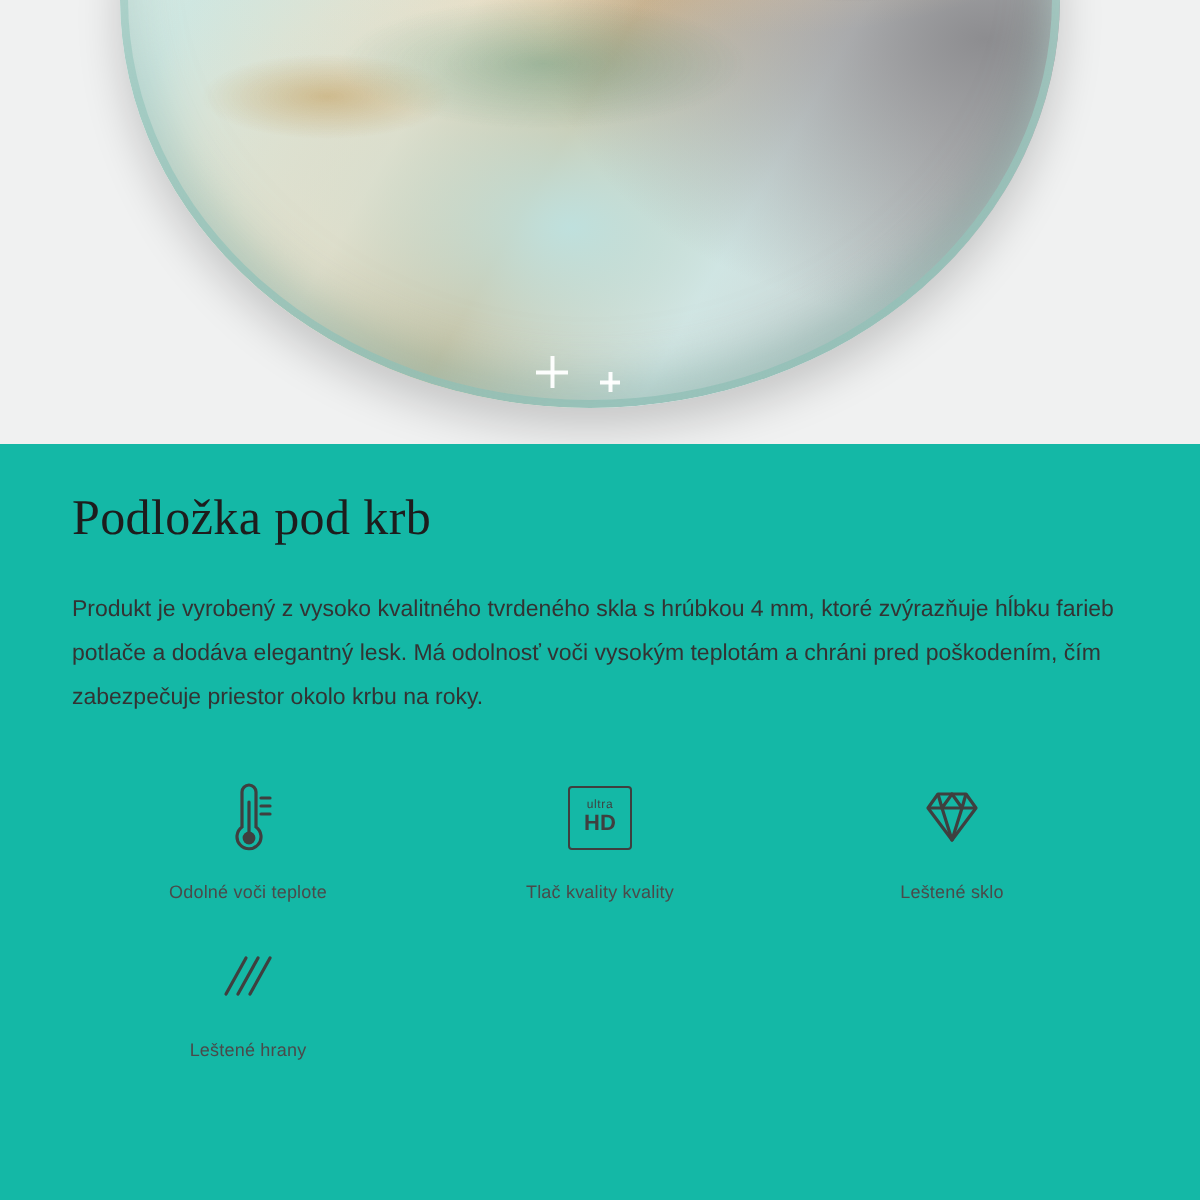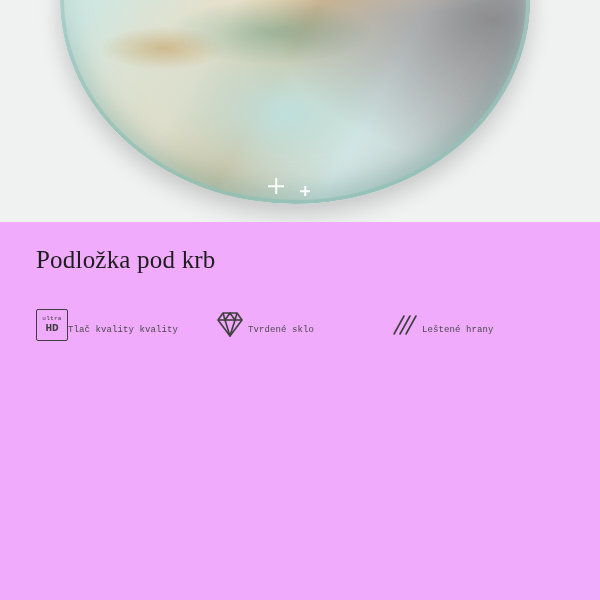--- a/index.html
+++ b/index.html
@@ -10,21 +10,21 @@
     width: 600px;
     height: 600px;
     background: #ffffff;
     font-family: "Liberation Sans", sans-serif;
     overflow: hidden;
   }
   .page {
     position: relative;
     width: 600px;
     height: 600px;
-    background: #f0abfc;
+    background: #14b8a6;
   }
 
   
   .hero {
     position: relative;
     width: 600px;
     height: 222px;
     overflow: hidden;
     background: #f2f2f2;
   }
@@ -123,24 +123,23 @@
 
   
   .features {
     margin-top: 26px;
     display: grid;
     grid-template-columns: repeat(3, 1fr);
     row-gap: 14px;
   }
   .feature {
     display: flex;
-    flex-direction: row;
+    flex-direction: column;
     align-items: center;
     justify-content: flex-start;
-    font-family: Liberation Mono, monospace;
   }
   .feature-icon {
     height: 46px;
     display: flex;
     align-items: center;
     justify-content: center;
   }
   .feature-label {
     margin-top: 9px;
     font-size: 9px;
@@ -184,23 +183,37 @@
     </div>
     <div class="sparkle s1"></div>
     <div class="sparkle s2"></div>
   </div>
 
   <div class="content">
     <h1 class="headline">
       <span>Podložka pod krb</span>
     </h1>
 
+    <p class="paragraph">Produkt je vyrobený z vysoko kvalitného tvrdeného skla s hrúbkou 4 mm, ktoré zvýrazňuje hĺbku farieb potlače a dodáva elegantný lesk. Má odolnosť voči vysokým teplotám a chráni pred poškodením, čím zabezpečuje priestor okolo krbu na roky.</p>
 
     <div class="features">
 
+      <div class="feature">
+        <div class="feature-icon">
+          <svg class="ico" width="30" height="40" viewBox="0 0 30 40" fill="none" stroke="#3f3f3f" stroke-width="1.6" stroke-linecap="round">
+            <path d="M12 7a3.5 3.5 0 0 1 7 0v17.5a6 6 0 1 1-7 0Z"></path>
+            <line x1="15.5" y1="12" x2="15.5" y2="27"></line>
+            <circle cx="15.5" cy="30" r="3.2" fill="#3f3f3f" stroke="none"></circle>
+            <line x1="21.5" y1="10" x2="26" y2="10"></line>
+            <line x1="21.5" y1="14" x2="26" y2="14"></line>
+            <line x1="21.5" y1="18" x2="26" y2="18"></line>
+          </svg>
+        </div>
+        <div class="feature-label">Odolné voči teplote</div>
+      </div>
 
       <div class="feature">
         <div class="feature-icon">
           <div class="ultrahd">
             <span class="u">ultra</span>
             <span class="hd">HD</span>
           </div>
         </div>
         <div class="feature-label">Tlač kvality kvality</div>
       </div>
@@ -208,21 +221,21 @@
 
       <div class="feature">
         <div class="feature-icon">
           <svg class="ico" width="36" height="34" viewBox="0 0 36 34" fill="none" stroke="#3f3f3f" stroke-width="1.6" stroke-linejoin="round">
             <path d="M6 12 11 5h14l5 7-12 16Z"></path>
             <path d="M6 12h24"></path>
             <path d="m11 5 2 7 5-7 5 7 2-7"></path>
             <path d="M13 12l5 16 5-16"></path>
           </svg>
         </div>
-        <div class="feature-label">Tvrdené sklo</div>
+        <div class="feature-label">Leštené sklo</div>
       </div>
 
       <div class="feature">
         <div class="feature-icon">
           <svg class="ico" width="34" height="30" viewBox="0 0 34 30" fill="none" stroke="#3f3f3f" stroke-width="1.6" stroke-linecap="round">
             <line x1="6" y1="24" x2="16" y2="6"></line>
             <line x1="12" y1="24" x2="22" y2="6"></line>
             <line x1="18" y1="24" x2="28" y2="6"></line>
           </svg>
         </div>

